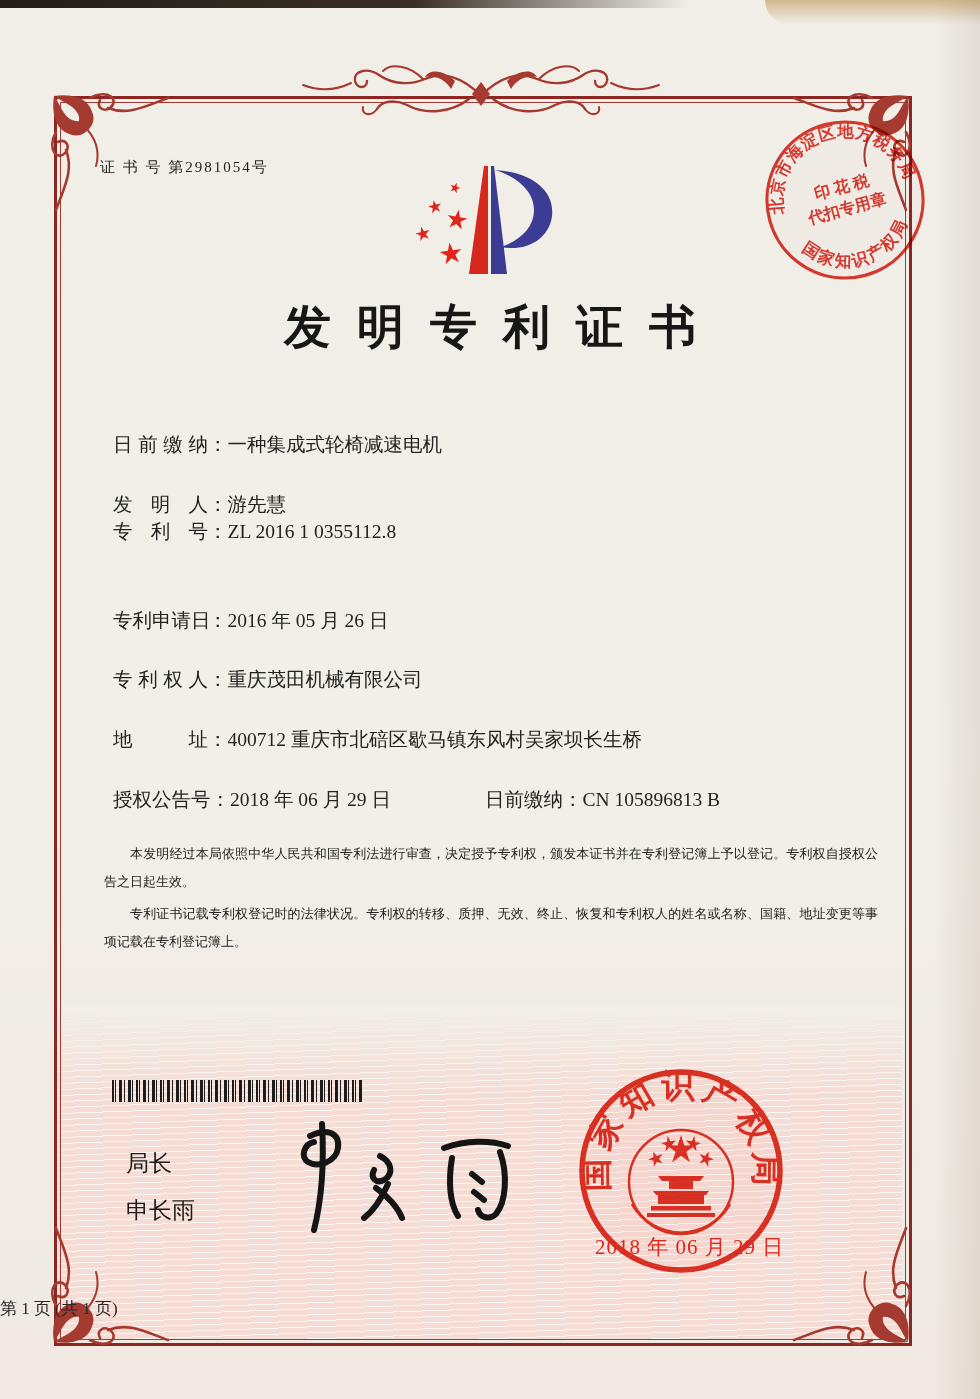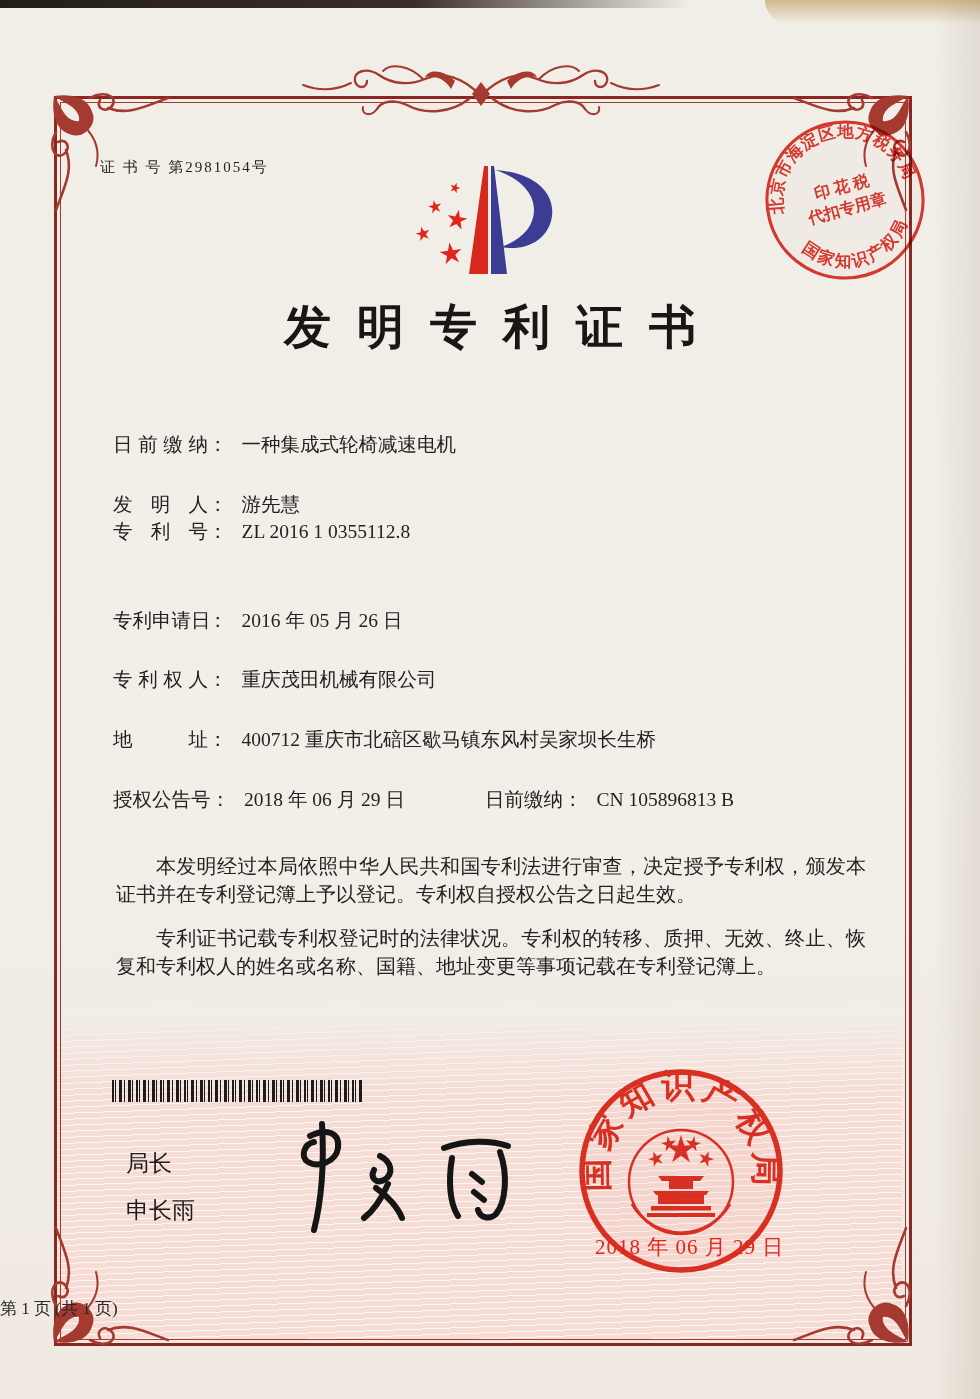--- a/index.html
+++ b/index.html
@@ -27,25 +27,25 @@
 
   .orn{position:absolute;z-index:3;}
 
   .cert-no{position:absolute;left:100px;top:158px;z-index:4;font-size:15px;letter-spacing:2px;color:#26221f;}
   .logo{position:absolute;left:385px;top:150px;z-index:4;}
   .title{position:absolute;left:0;right:0;top:296px;z-index:4;text-align:center;
         font-size:47px;font-weight:bold;letter-spacing:26px;transform:translateX(13px);color:#191715;}
 
   .field-row{position:absolute;left:113px;z-index:4;font-size:19.5px;color:#242220;white-space:nowrap;}
   .flabel{display:inline-block;width:95px;text-align:justify;text-align-last:justify;vertical-align:bottom;}
-  .fvalue{margin-left:14px;}
+  .fvalue{}
   .grant-no-group{position:absolute;left:372px;top:0;}
 
   .paras{position:absolute;left:100px;width:782px;top:836px;z-index:4;color:#242220;}
-  .paras p{margin:16px;text-indent:2em;font-size:20px;line-height:28px;text-align:justify;}
+  .paras p{margin:4px;text-indent:2em;font-size:13px;line-height:28px;text-align:justify;}
 
   .barcode{position:absolute;left:112px;top:1080px;width:250px;height:22px;z-index:4;
         background:repeating-linear-gradient(90deg,
           #1c1c1c 0 2px,transparent 2px 3px,
           #1c1c1c 3px 4px,transparent 4px 7px,
           #1c1c1c 7px 10px,transparent 10px 12px,
           #1c1c1c 12px 13px,transparent 13px 16px,
           #1c1c1c 16px 19px,transparent 19px 20px,
           #1c1c1c 20px 21px,transparent 21px 24px);}
 

